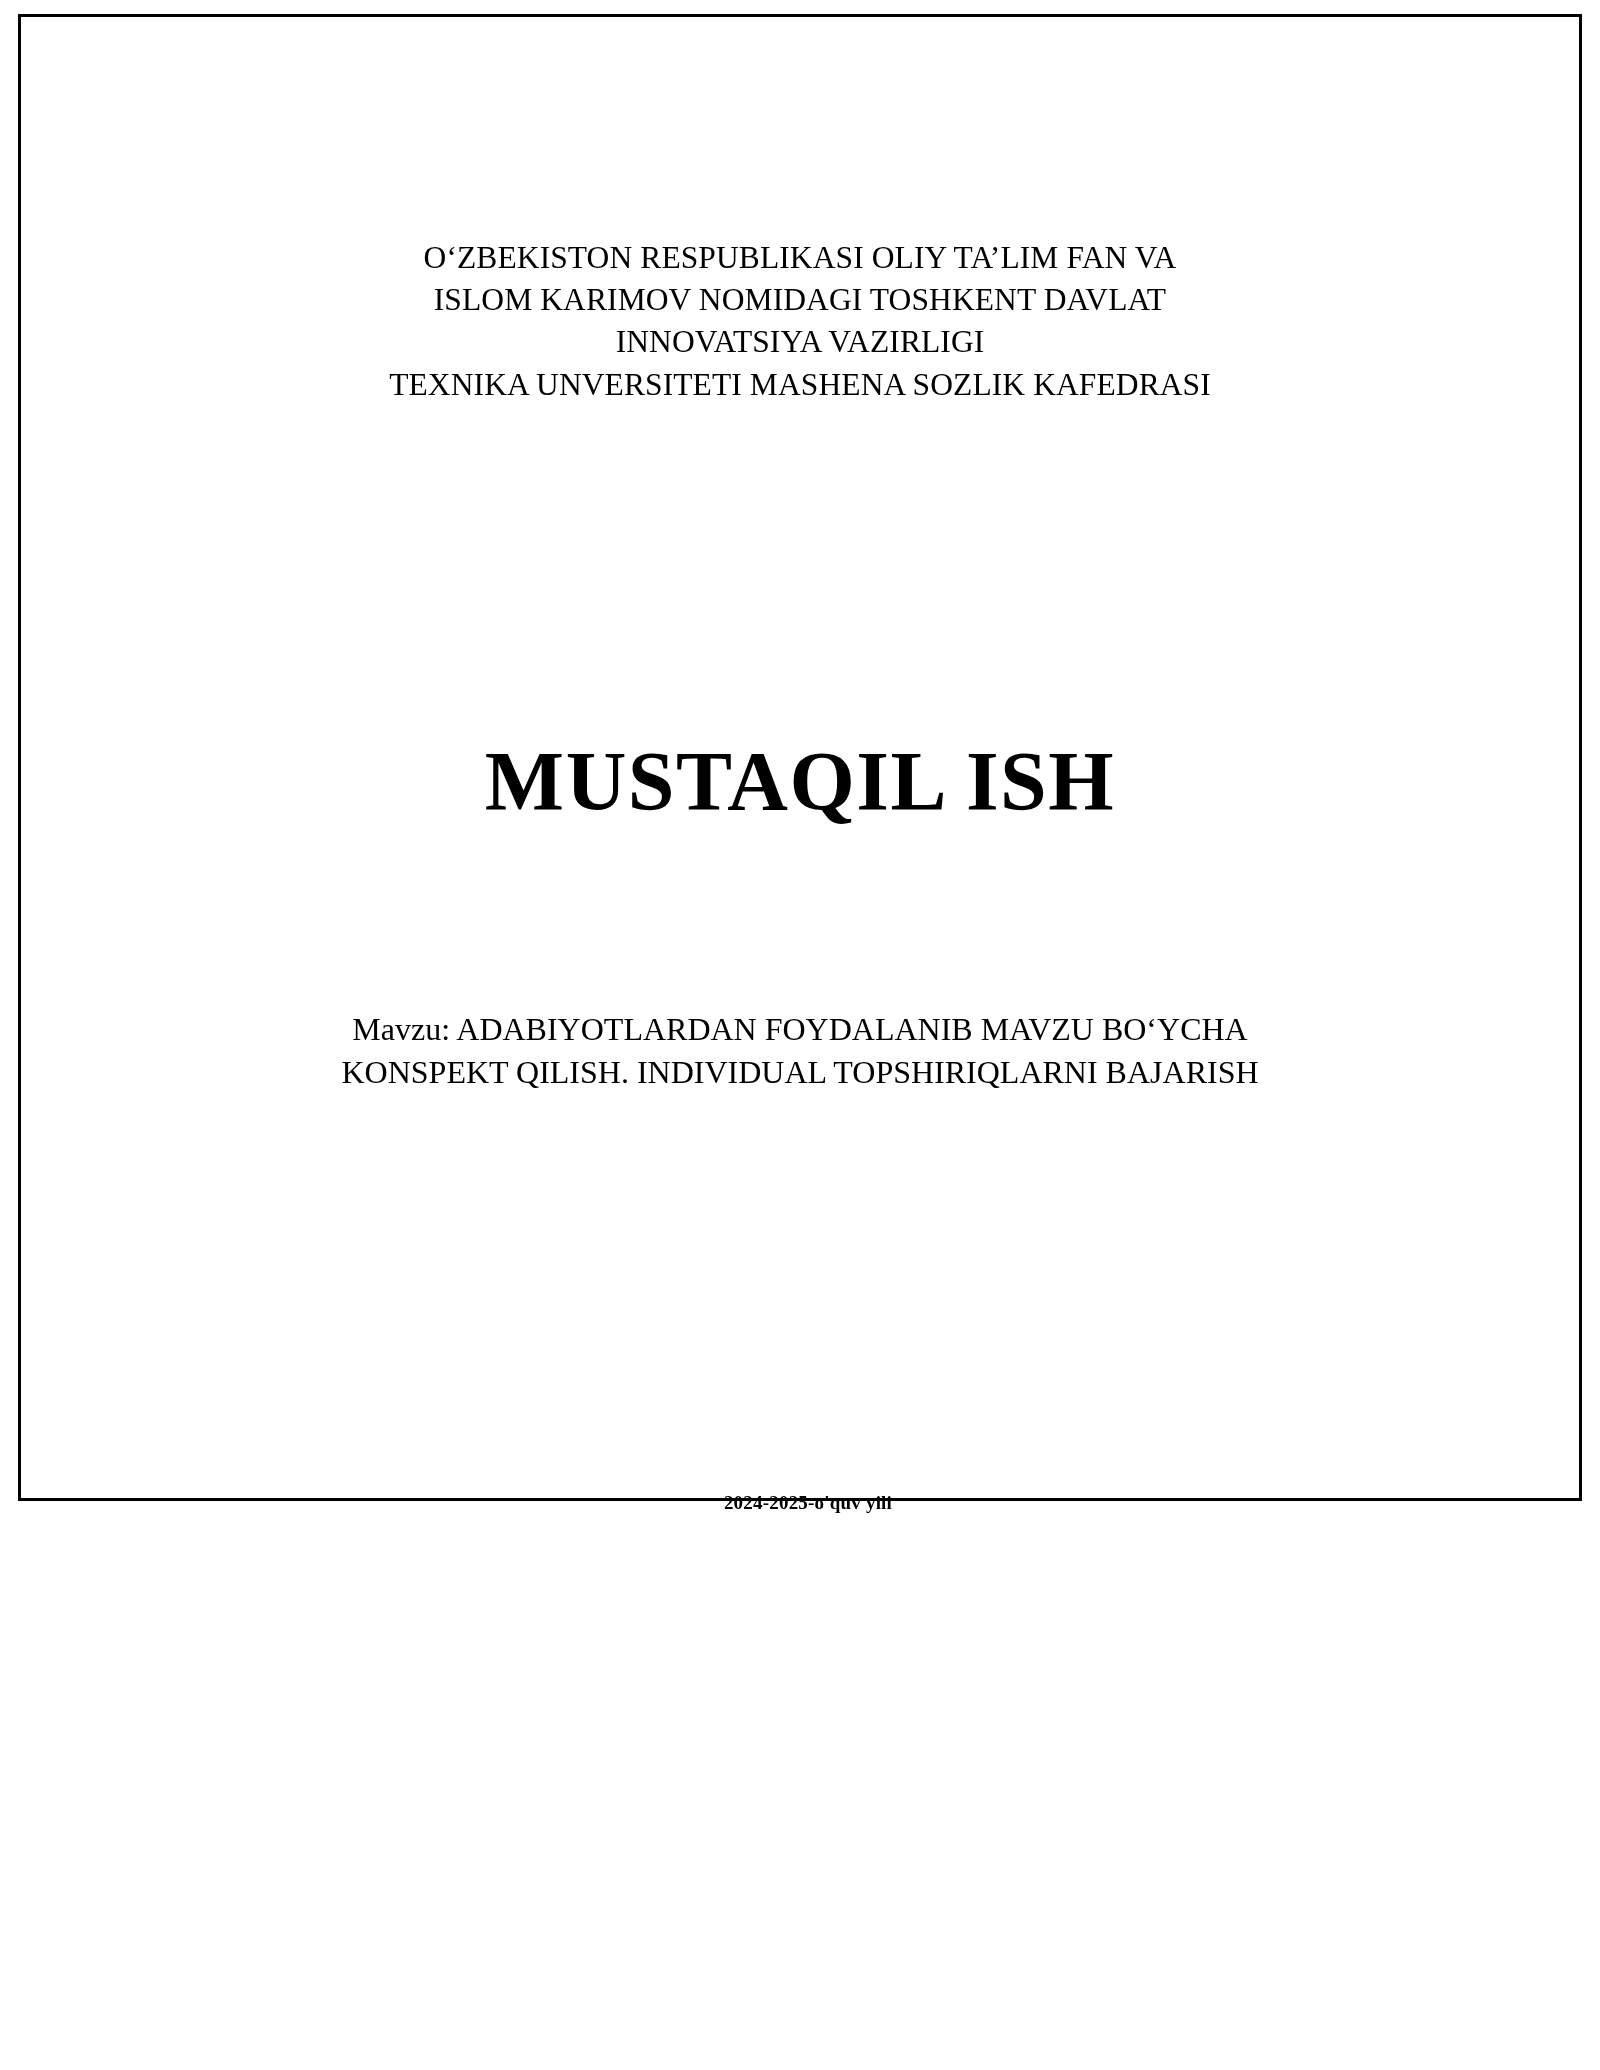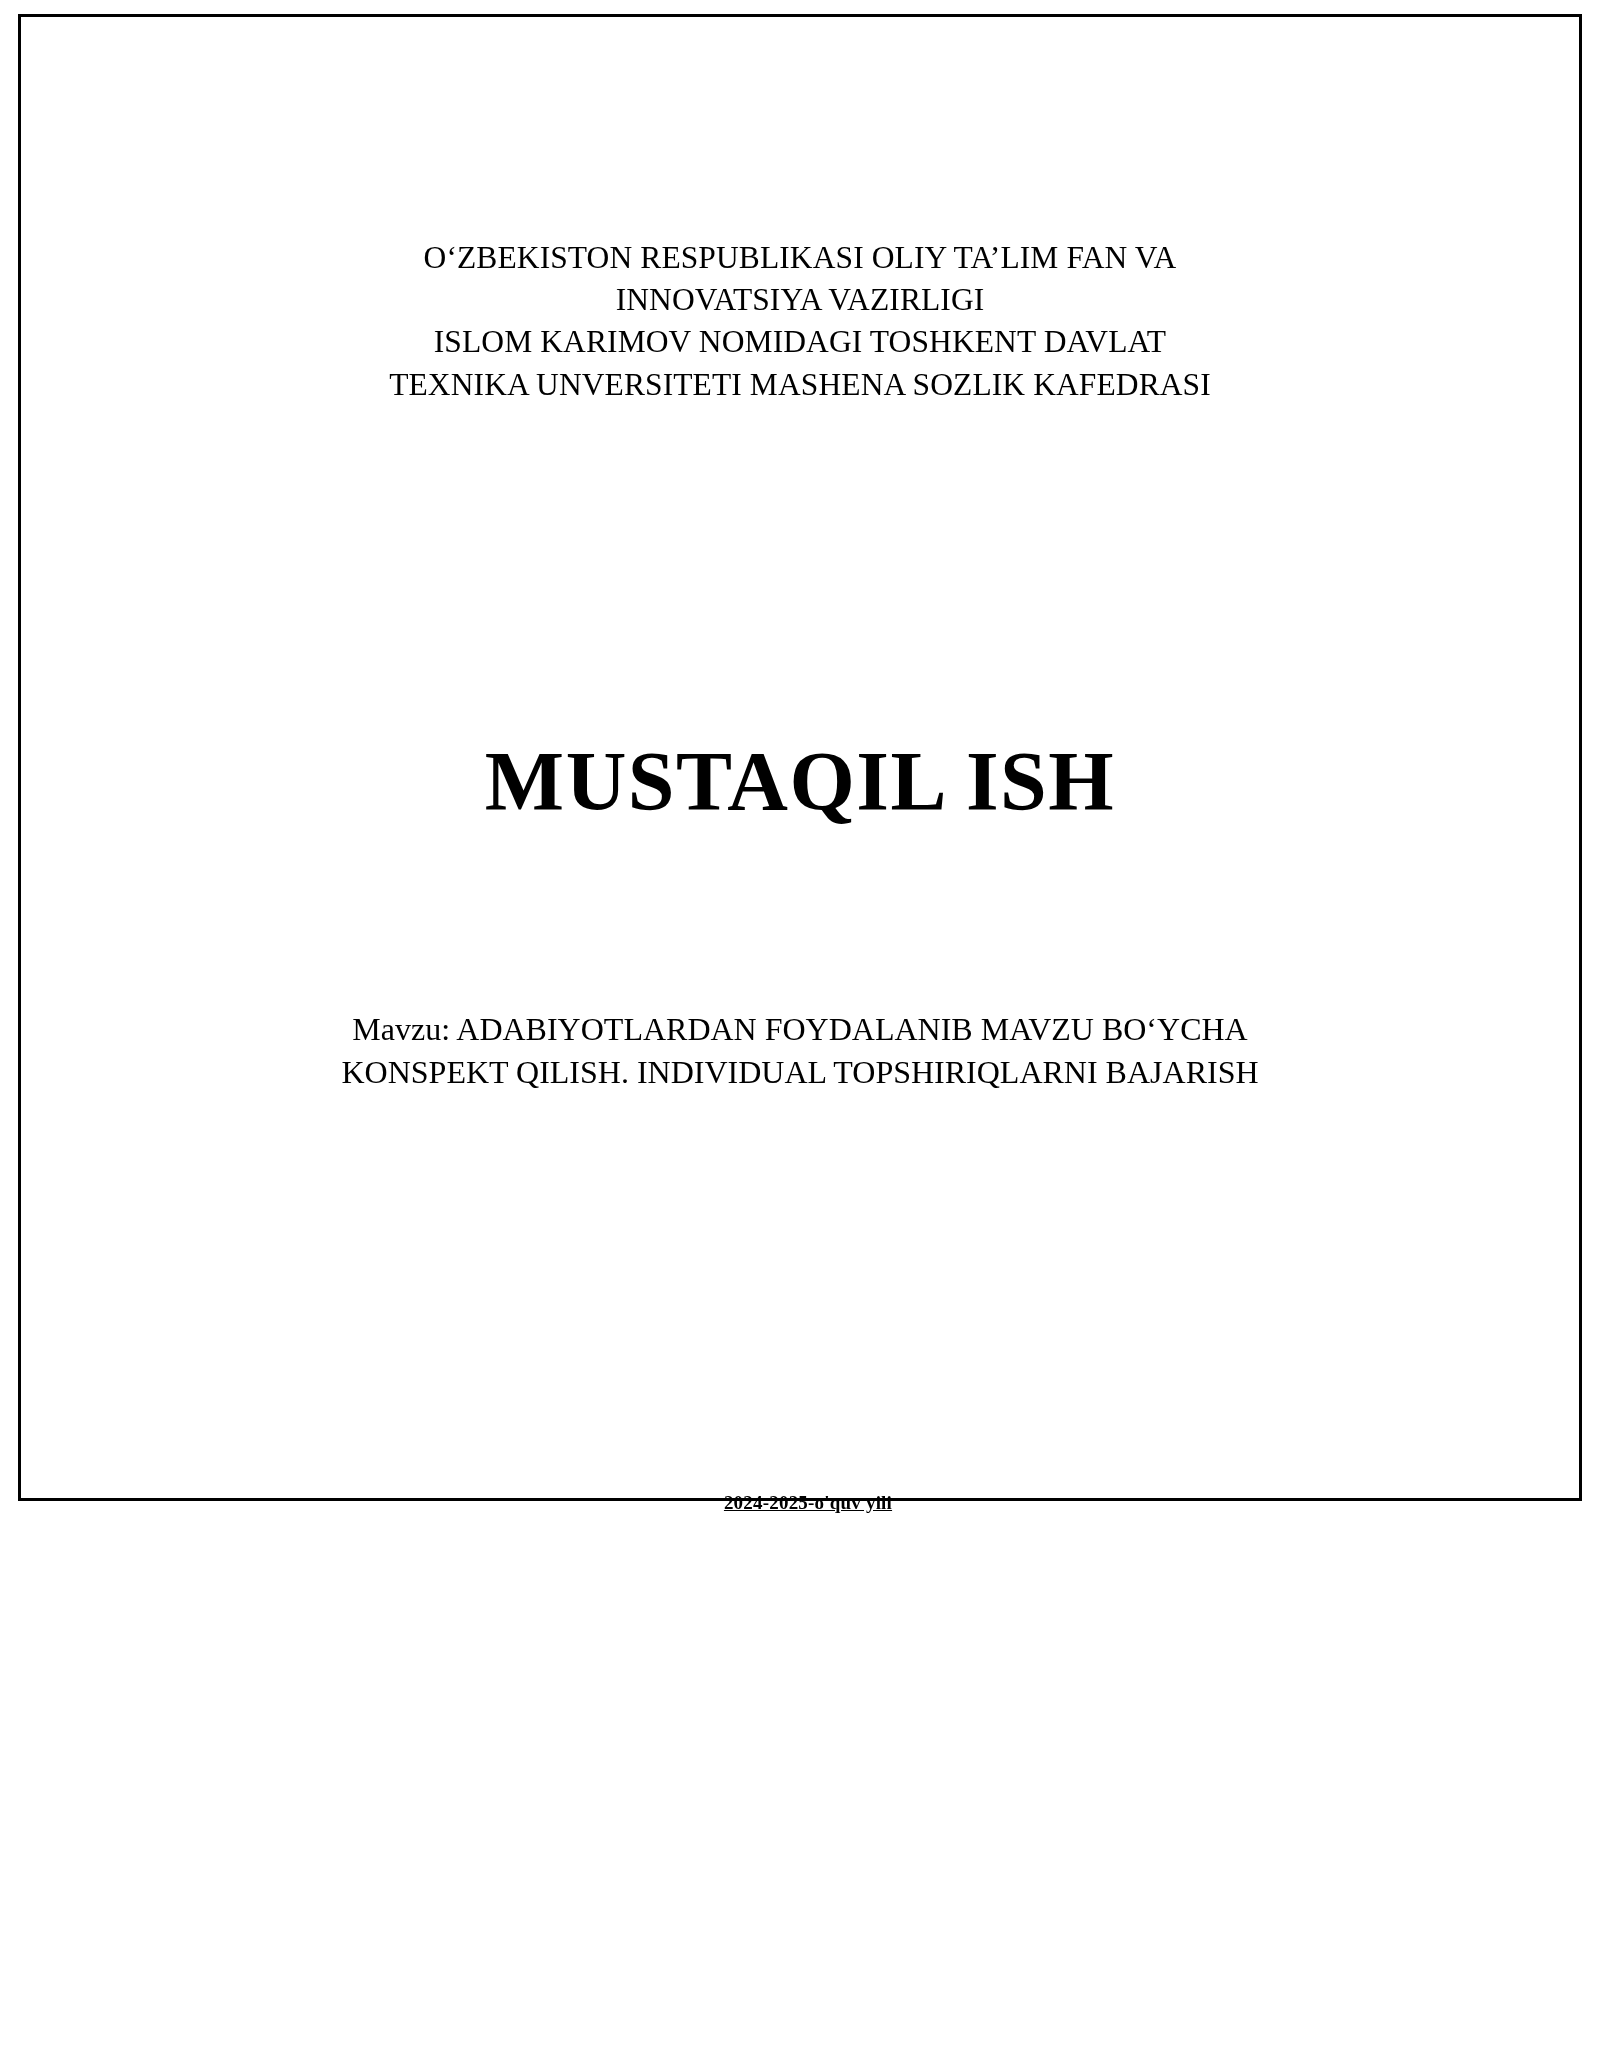--- a/index.html
+++ b/index.html
@@ -73,34 +73,33 @@
 
   .year {
     position: absolute;
     left: 16px;
     right: 0;
     top: 1475px;
     text-align: center;
     font-size: 19px;
     font-weight: bold;
     letter-spacing: 0.2px;
-    text-decoration: underline;
   }
 </style>
 </head>
 <body>
 
 <div class="page-wrap">
   <div class="page">
     <div class="content">
 
       <div class="org-block">
         <span class="org-line l0">O‘ZBEKISTON RESPUBLIKASI OLIY TA’LIM FAN VA</span>
+        <span class="org-line l2">ISLOM KARIMOV NOMIDAGI TOSHKENT DAVLAT</span>
         <span class="org-line l1">INNOVATSIYA VAZIRLIGI</span>
-        <span class="org-line l2">ISLOM KARIMOV NOMIDAGI TOSHKENT DAVLAT</span>
         <span class="org-line l3">TEXNIKA UNVERSITETI MASHENA SOZLIK KAFEDRASI</span>
       </div>
 
       <div class="main-title">MUSTAQIL ISH</div>
 
       <div class="subject-block">
         <span class="subject-line">Mavzu: ADABIYOTLARDAN FOYDALANIB MAVZU BO‘YCHA</span>
         <span class="subject-line">KONSPEKT QILISH. INDIVIDUAL TOPSHIRIQLARNI BAJARISH</span>
       </div>
 

